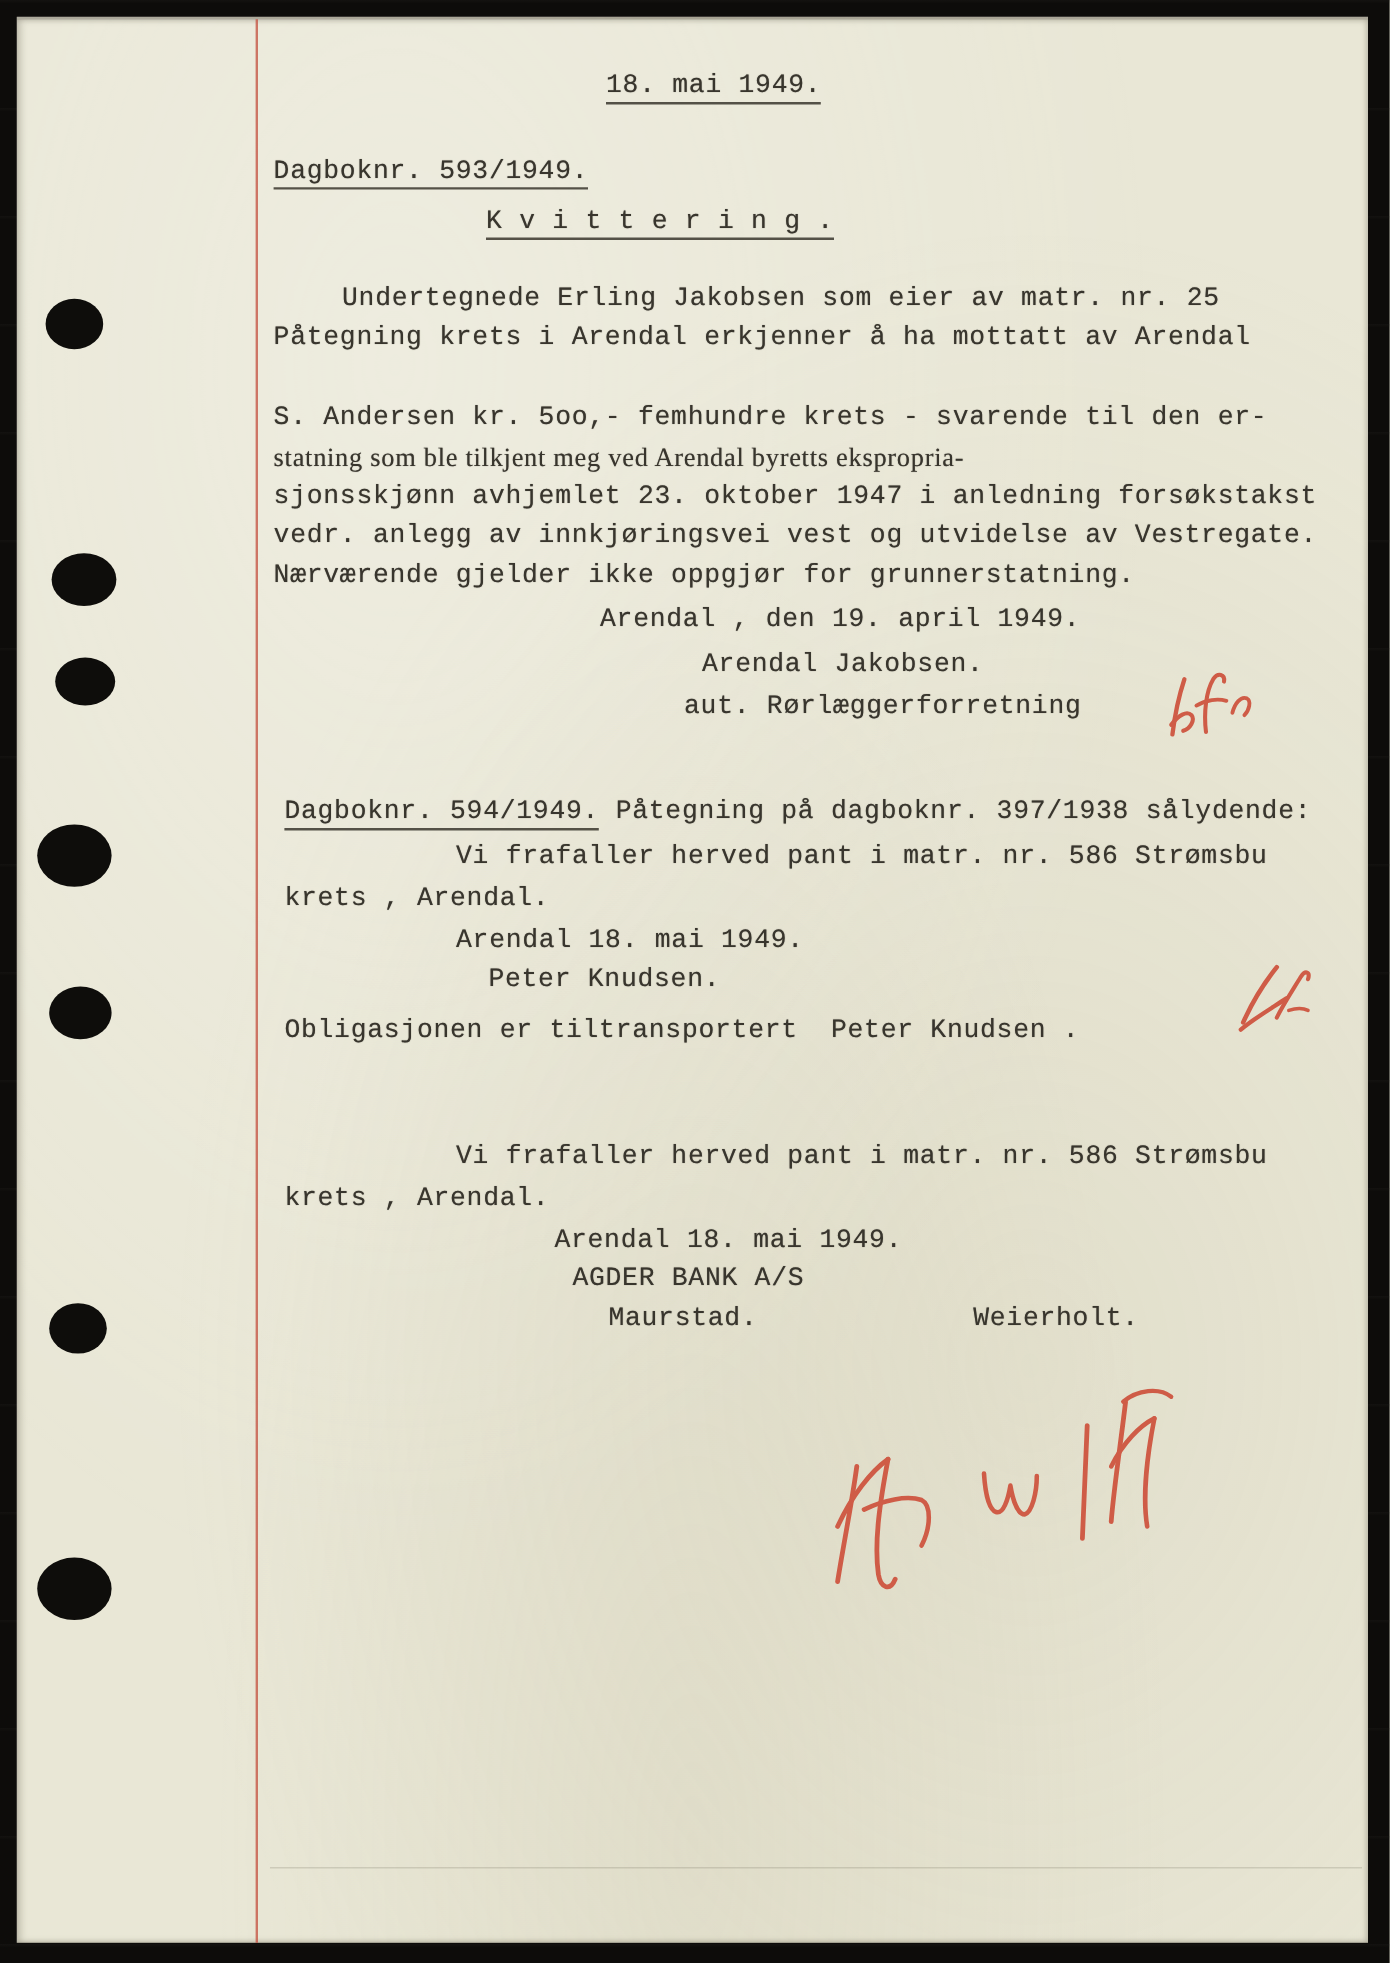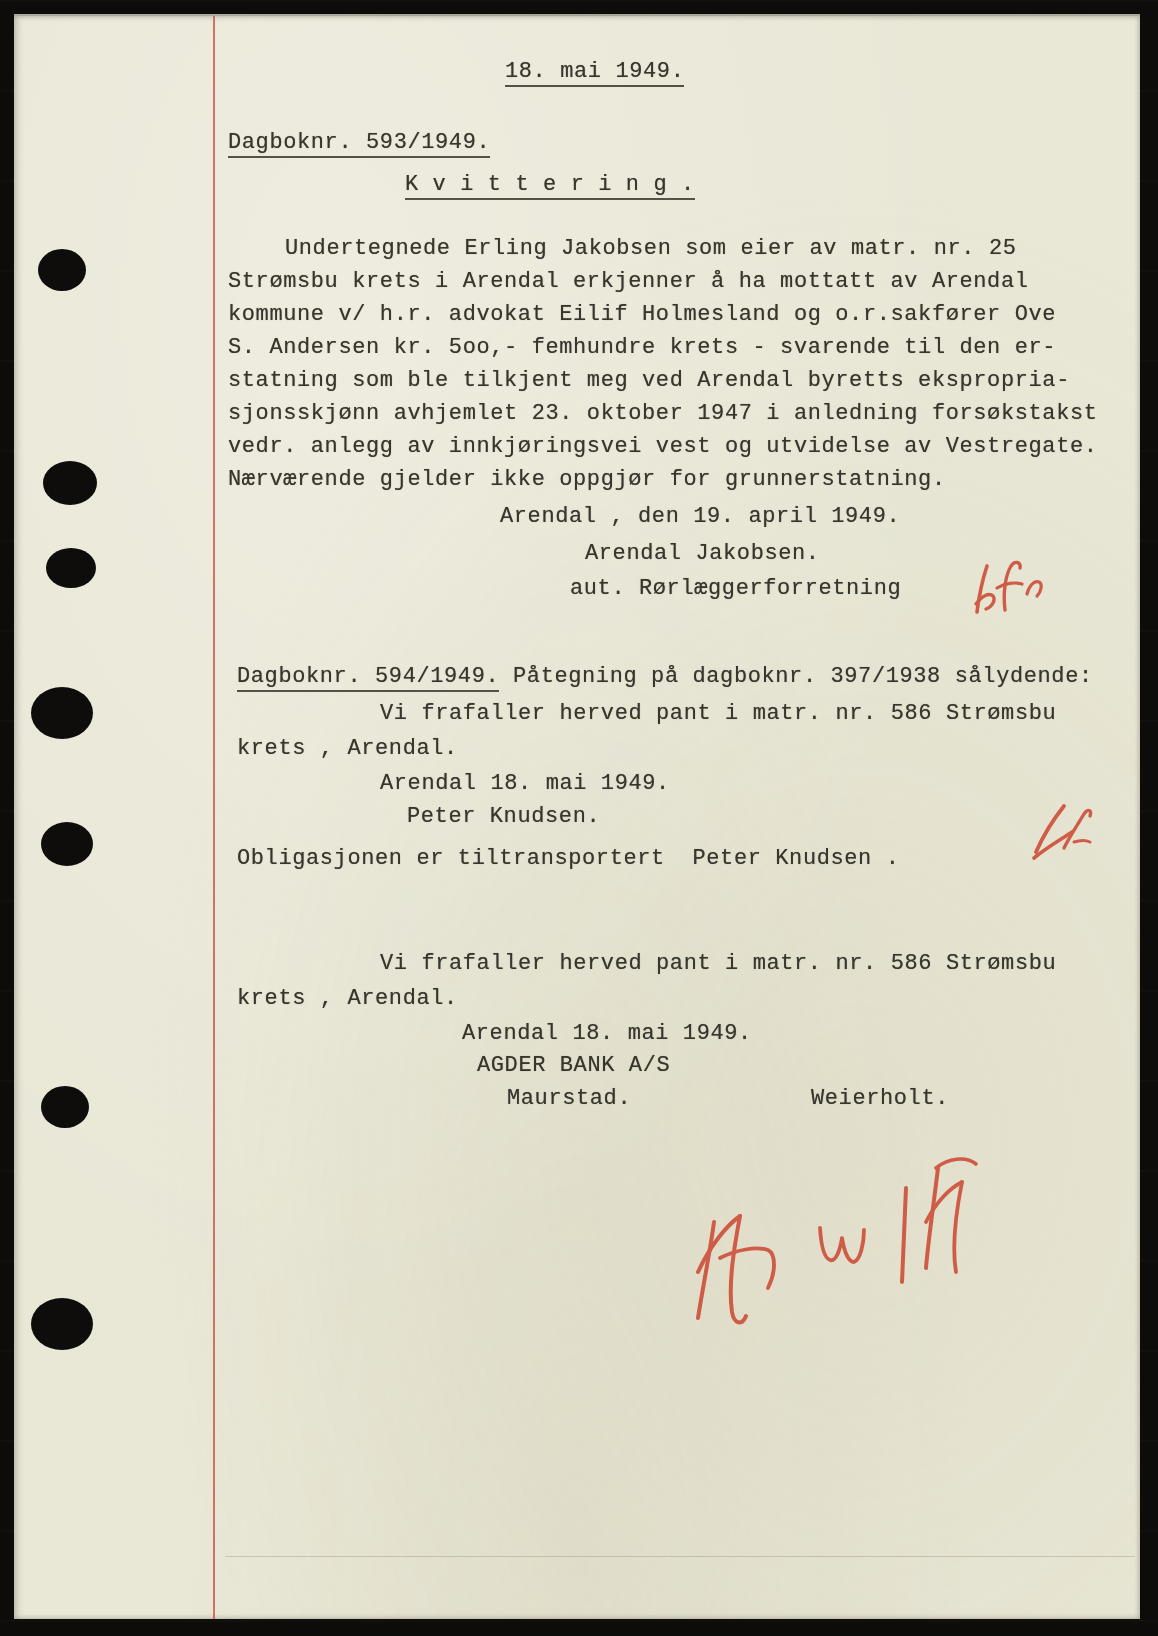--- a/index.html
+++ b/index.html
@@ -62,24 +62,23 @@
   <div class="hole" style="left:27px;top:806px;width:52px;height:44px;"></div>
   <div class="hole" style="left:27px;top:1070px;width:48px;height:42px;"></div>
   <div class="hole" style="left:17px;top:1282px;width:62px;height:52px;"></div>
 
   <div class="line" style="left:491px;top:43px;"><span class="u">18. mai 1949.</span></div>
 
   <div class="line" style="left:214px;top:114px;"><span class="u">Dagboknr. 593/1949.</span></div>
   <div class="line" style="left:391px;top:156px;"><span class="u">K v i t t e r i n g .</span></div>
 
   <div class="line" style="left:271px;top:220px;">Undertegnede Erling Jakobsen som eier av matr. nr. 25</div>
-  <div class="line" style="left:214px;top:253px;">Strømsbu krets i Arendal erkjenner å ha mottatt av Arendal</div>
-  <div class="line" style="left:214px;top:286px;">kommune v/ h.r. advokat Eilif Holmesland og o.r.sakfører Ove</div>
+  <div class="line" style="left:214px;top:253px;">Påtegning krets i Arendal erkjenner å ha mottatt av Arendal</div>
   <div class="line" style="left:214px;top:319px;">S. Andersen kr. 5oo,- femhundre krets - svarende til den er-</div>
-  <div class="line" style="left:214px;top:352px;">statning som ble tilkjent meg ved Arendal byretts ekspropria-</div>
+  <div class="line" style="left:214px;top:352px;font-family:Liberation Serif, serif;">statning som ble tilkjent meg ved Arendal byretts ekspropria-</div>
   <div class="line" style="left:214px;top:385px;">sjonsskjønn avhjemlet 23. oktober 1947 i anledning forsøkstakst</div>
   <div class="line" style="left:214px;top:451px;">Nærværende gjelder ikke oppgjør for grunnerstatning.</div>
   <div class="line" style="left:214px;top:418px;">vedr. anlegg av innkjøringsvei vest og utvidelse av Vestregate.</div>
 
   <div class="line" style="left:486px;top:488px;">Arendal , den 19. april 1949.</div>
   <div class="line" style="left:571px;top:525px;">Arendal Jakobsen.</div>
   <div class="line" style="left:556px;top:560px;">aut. Rørlæggerforretning</div>
 
   <svg class="red-mark" style="left:951px;top:534px;" width="85" height="78" viewBox="0 0 85 78">
     <path d="M12,62 C14,46 18,28 22,16" stroke-width="3.6"></path>

